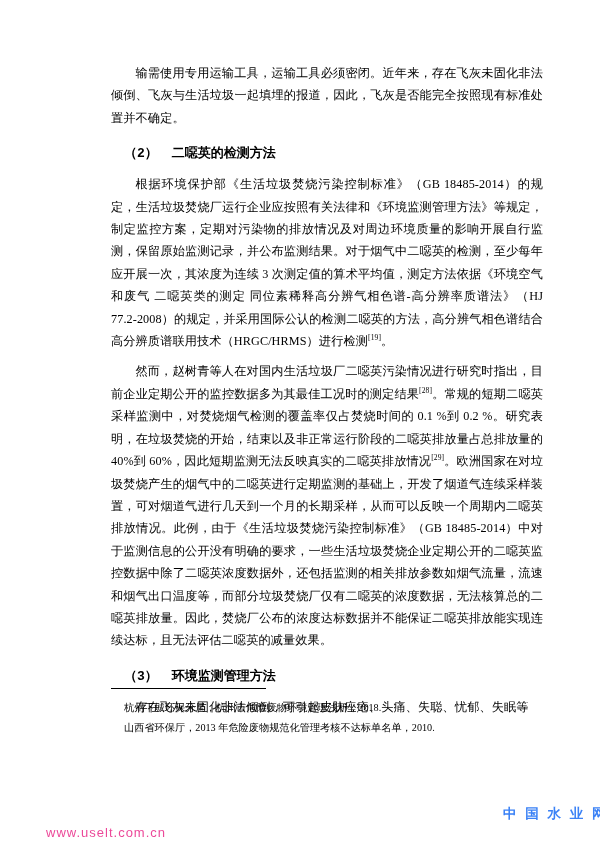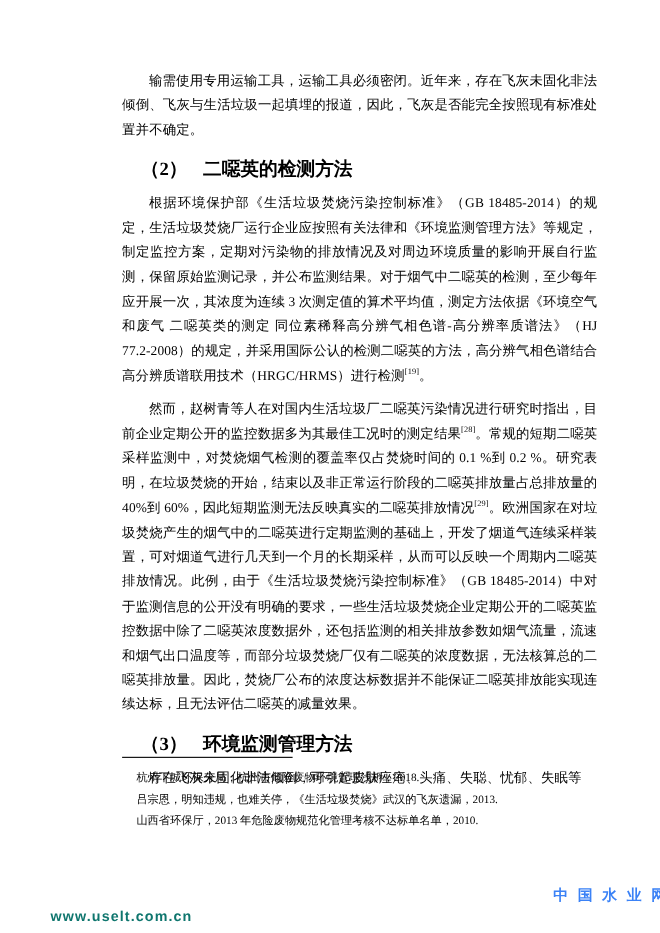--- a/index.html
+++ b/index.html
@@ -33,24 +33,24 @@
     margin: 0 0 0 0;
     font-size: 12.2px;
     line-height: 22.4px;
     text-align: justify;
     text-justify: inter-ideograph;
     text-indent: 2em;
     letter-spacing: 0.1px;
   }
   h3.section-head {
     margin: 14px 0 8px 0;
-    font-size: 17px;
+    font-size: 13px;
     font-weight: bold;
     line-height: 22px;
-    font-family: Liberation Serif, serif;
+    font-family: Liberation Mono, monospace;
     text-indent: 1em;
   }
   h3.section-head .num {
     margin-right: 14px;
     font-weight: bold;
   }
   .gap-small { height: 8px; }
 
   .footnote-rule {
     position: absolute;
@@ -83,23 +83,22 @@
     text-align: right;
     font-size: 11px;
     font-family: Liberation Serif, serif;
   }
   .watermark-left {
     position: absolute;
     left: 20px;
     top: 825px;
     font-family: "Liberation Sans", "DejaVu Sans", sans-serif;
     font-size: 13px;
-    color: #0f766e;
+    color: #ec4899;
     letter-spacing: 1px;
-    font-weight: bold;
   }
   .watermark-right {
     position: absolute;
     right: 18px;
     top: 806px;
     text-align: right;
     line-height: 1.05;
   }
   .wm-line1 {
     font-family: "Liberation Sans", "DejaVu Sans", sans-serif;
@@ -148,21 +147,20 @@
     </h3>
 
     <p class="body-par">存在飞灰未固化非法倾倒，可引起皮肤痤疮、头痛、失聪、忧郁、失眠等</p>
 
   </div>
 
   <div class="footnote-rule"></div>
 
   <div class="footnotes">
     <p class="fn indent">杭州下城环保分局，杭州市危险废物环境管理浅析，2018.</p>
-    <p class="fn indent">吕宗恩，明知违规，也难关停，《生活垃圾焚烧》武汉的飞灰遗漏，2013.</p>
     <p class="fn indent">山西省环保厅，2013 年危险废物规范化管理考核不达标单名单，2010.</p>
   </div>
 
   <div class="page-number">19</div>
 
   <div class="watermark-left">www.uselt.com.cn</div>
 
   <div class="watermark-right">
     <div class="wm-line2">中 国 水 业 网</div>
   </div>

